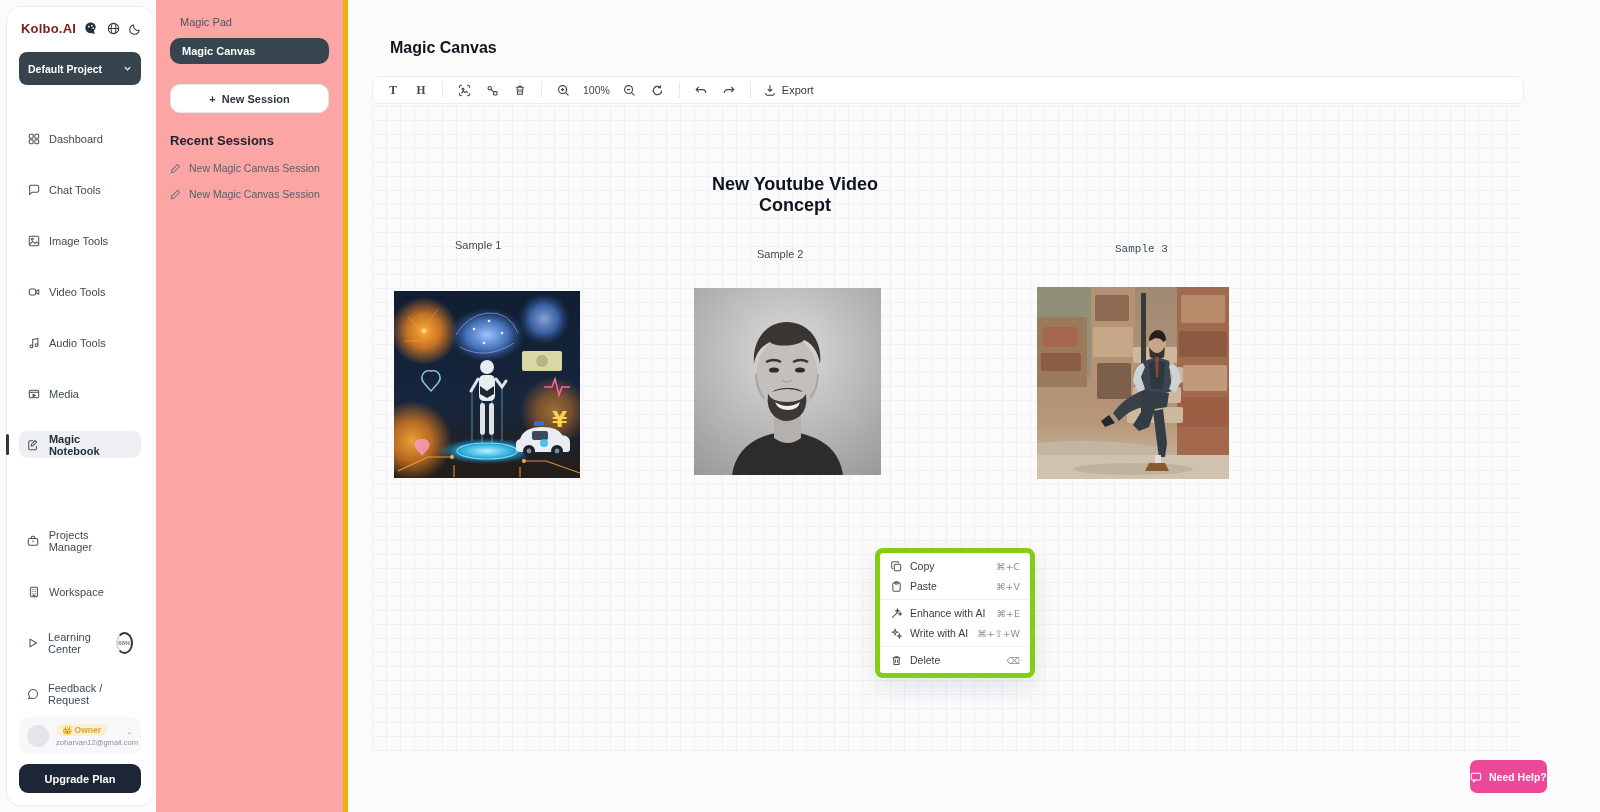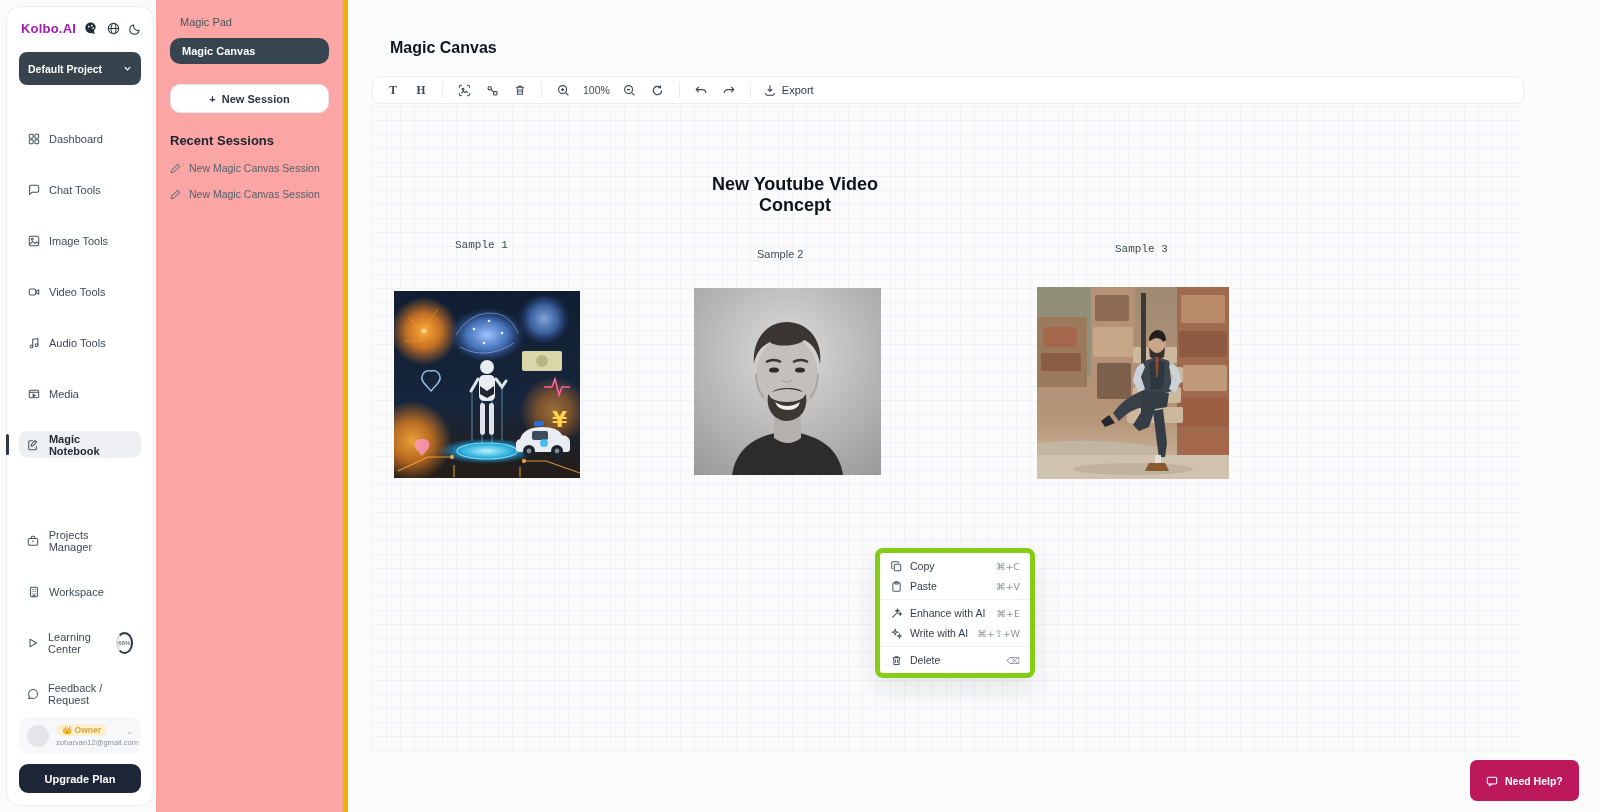--- a/index.html
+++ b/index.html
@@ -4,21 +4,21 @@
 <style>
   * { margin:0; padding:0; box-sizing:border-box; }
   html,body { width:1600px; height:812px; overflow:hidden;
     font-family:"Liberation Sans", sans-serif; background:#fbfbfc; color:#1f2937; }
 
   
   .sidebar { position:absolute; left:6px; top:6px; width:148px; height:800px;
     background:#ffffff; border:1px solid #ebedf0; border-radius:14px;
     padding:14px 12px 12px; display:flex; flex-direction:column; }
   .logo-row { display:flex; align-items:center; gap:7px; padding-left:2px; }
-  .logo-text { font-size:13px; font-weight:bold; color:#a21caf; letter-spacing:.2px; }
+  .logo-text { font-size:13px; font-weight:bold; color:#7f1d1d; letter-spacing:.2px; }
   .logo-icons { display:flex; align-items:center; gap:9px; margin-left:2px; }
   .icon { display:inline-flex; align-items:center; justify-content:center; color:#2e3b45; }
   .project-btn { margin-top:16px; height:33px; background:#37444e; color:#fff;
     border-radius:8px; display:flex; align-items:center; justify-content:space-between;
     padding:0 9px; font-size:10.5px; font-weight:bold; cursor:pointer;gap:15px; }
   .nav { margin-top:18px; display:flex; flex-direction:column; gap:2px; }
   .nav-item { position:relative; display:flex; align-items:center; gap:9px; height:27px;
     padding:0 8px; border-radius:8px; font-size:11px; color:#3d4a55; cursor:pointer;margin-top:22px; }
   .nav-item .icon { width:13px; color:#46525d; }
   .nav-item.active { background:#eef0f3; color:#232e38; font-weight:bold; }
@@ -82,23 +82,23 @@
   .ctx-menu { position:absolute; left:875px; top:548px; width:160px; background:#fff;
     border:5px solid #84cc16; border-radius:8px; box-shadow:0 10px 26px rgba(20,30,45,.10);
     padding:3px 0; }
   .ctx-item { height:20px; display:flex; align-items:center; gap:8px; padding:0 10px;
     font-size:10.5px; color:#333d49; cursor:pointer; }
   .ctx-item .icon { width:12px; color:#49545f; }
   .ctx-shortcut { margin-left:auto; font-size:9.5px; color:#8a919b;
     font-family:"DejaVu Sans", sans-serif; }
   .ctx-divider { height:1px; background:#eef0f3; margin:3px 0; }
 
-  .help-btn { position:absolute; left:1470px; top:760px; height:41px; background:#be185d;
+  .help-btn { position:absolute; left:1470px; top:760px; height:33px; background:#ec4899;
     color:#fff; border:none; border-radius:7px; display:flex; align-items:center; gap:7px;
-    padding:0 16px; font-size:10.5px; font-weight:bold; cursor:pointer; font-family:inherit; }
+    padding:0 0; font-size:10.5px; font-weight:bold; cursor:pointer; font-family:inherit; }
 </style>
 </head>
 <body>
 
 <div class="sidebar">
   <div class="logo-row">
     <span class="logo-text">Kolbo.AI</span>
     <span class="icon">
       <svg width="15" height="15" viewBox="0 0 16 16">
           <path d="M8 1.5c3 0 5.5 2 5.5 4.8 0 1.6-.8 2.7-1.8 3.5l.6 4.2-3.1-1.2c-.4.1-.8.2-1.2.2-3 0-5.5-2.3-5.5-5.7S5 1.5 8 1.5z" fill="#223039"></path>
@@ -350,21 +350,21 @@
           <path d="M7 1.5v7M4.4 6l2.6 2.6L9.6 6M2 10.5v1A1.5 1.5 0 0 0 3.5 13h7a1.5 1.5 0 0 0 1.5-1.5v-1"></path>
         </svg>
     </span>
     <span>Export</span>
   </button>
 </div>
 
 <div class="canvas-area">
   <div class="canvas-heading">New Youtube Video Concept</div>
 
-  <div class="sample-label" style="left:83px; top:134px;font-family:Liberation Mono, monospace;">Sample 1</div>
+  <div class="sample-label" style="left:83px; top:134px;">Sample 1</div>
   <div class="sample-label" style="left:385px; top:143px;">Sample 2</div>
   <div class="sample-label" style="left:743px; top:138px;font-family:Liberation Mono, monospace;">Sample 3</div>
 
   <div class="sample-img" style="left:22px; top:186px;">
     <svg width="186" height="187" viewBox="0 0 186 187">
       <defs>
         <linearGradient id="s1bg" x1="0" y1="0" x2="0" y2="1">
             <stop offset="0" stop-color="#101d33"></stop>
             <stop offset=".6" stop-color="#17263c"></stop>
             <stop offset="1" stop-color="#241d18"></stop>

